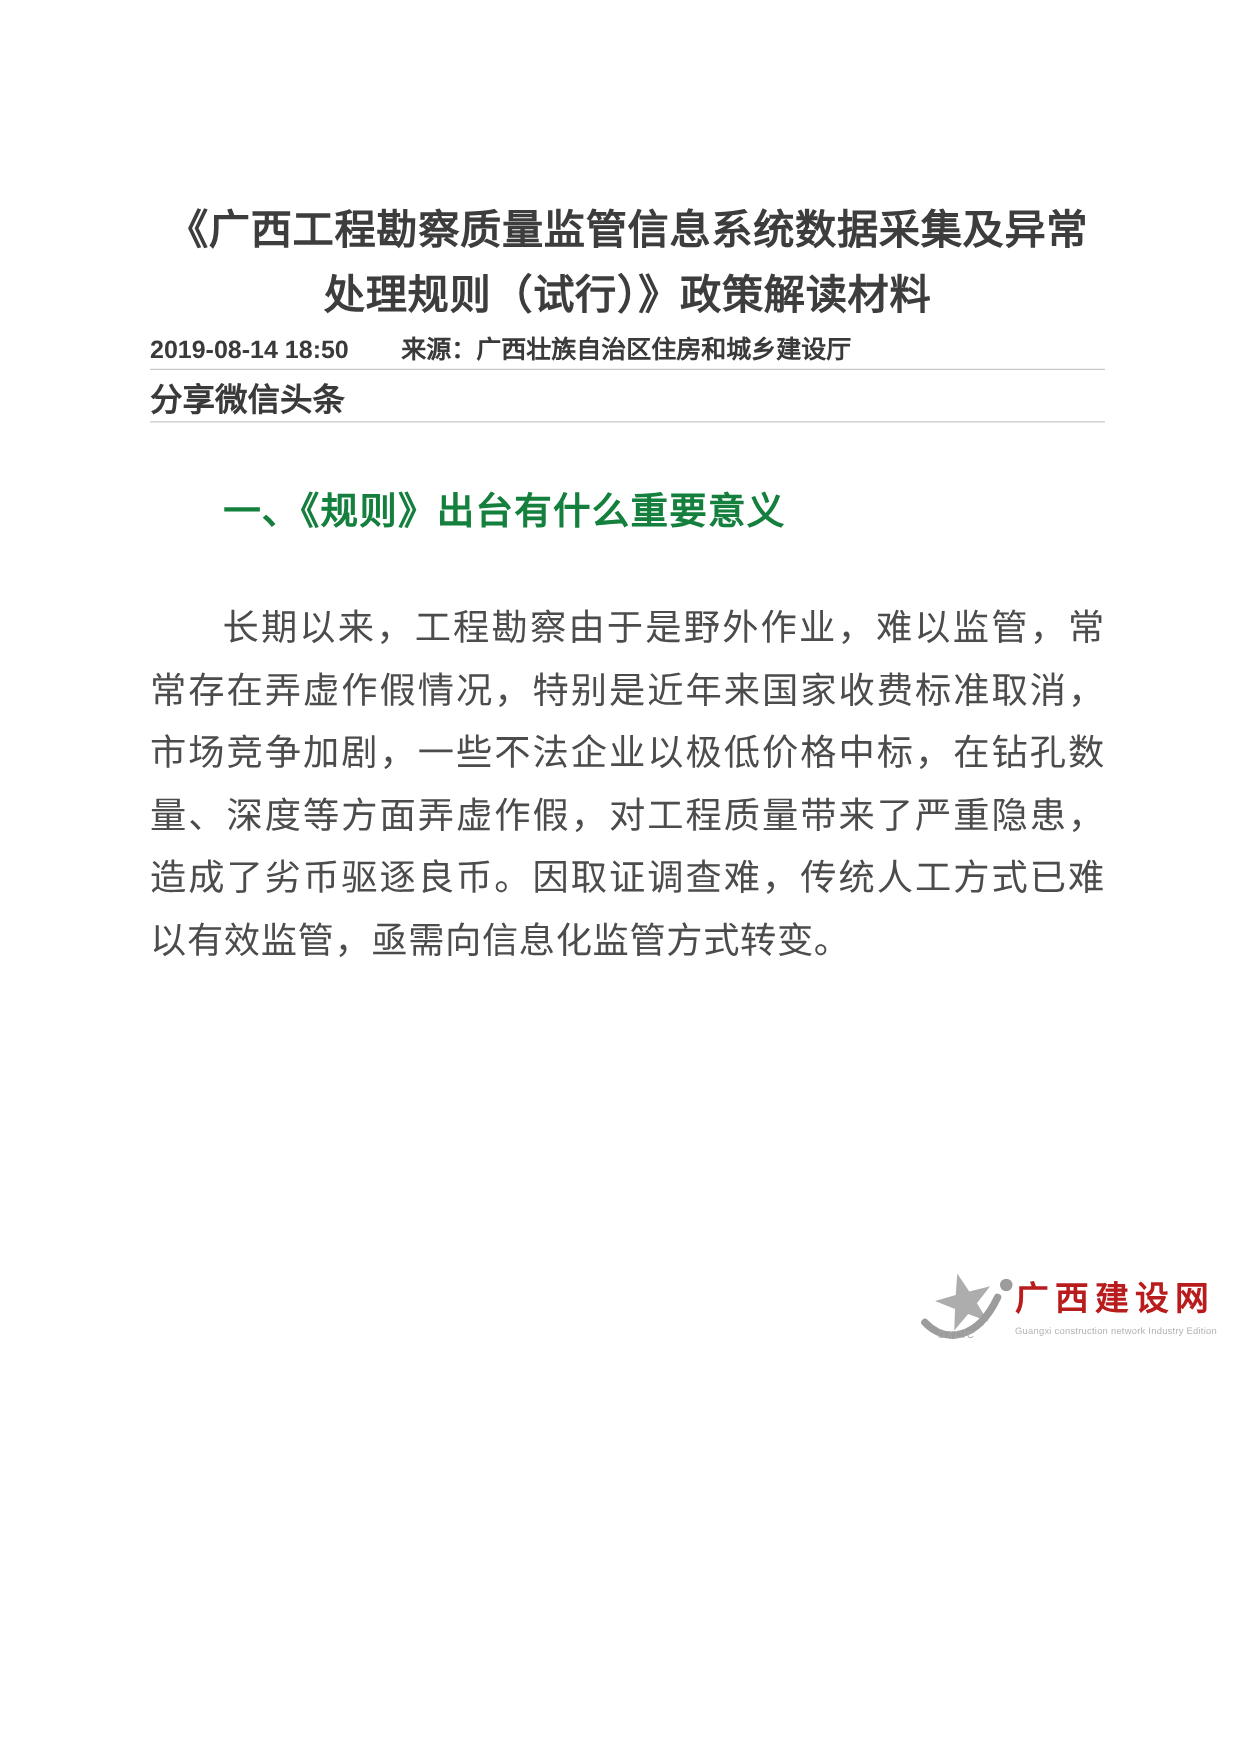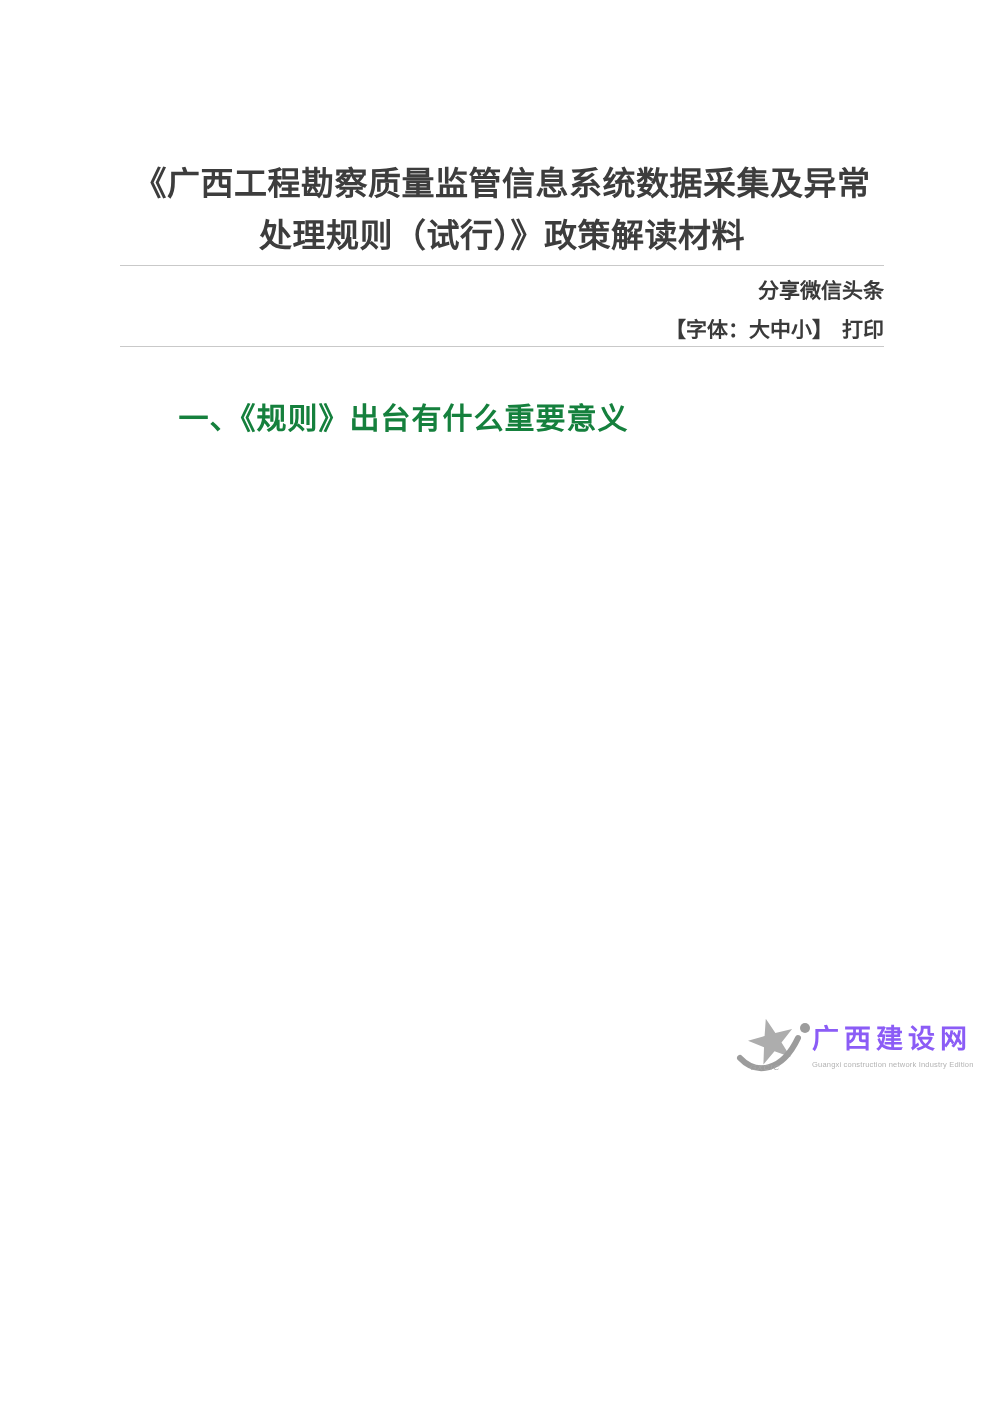--- a/index.html
+++ b/index.html
@@ -37,22 +37,21 @@
   .rule {
     border: none;
     border-top: 1px solid #c9c9c9;
     height: 0;
     margin: 0;
   }
   .rule-1 { margin-top: 3px; }
   .rule-2 { margin-top: 5px; }
   .share-row {
     margin-top: 13px;
-    text-align: right;
-    font-size: 21px;
+    font-size: 26px;
     line-height: 23px;
     font-weight: bold;
     color: #3a3a3a;
   }
   .font-row {
     margin-top: 16px;
     text-align: right;
     font-size: 21px;
     line-height: 23px;
     font-weight: bold;
@@ -109,57 +108,58 @@
     text-align: right;
   }
   .logo-text-wrap {
     padding-top: 14px;
     line-height: 1;
   }
   .logo-site-name {
     font-family: "Liberation Serif", "DejaVu Serif", serif;
     font-size: 27px;
     font-weight: bold;
-    color: #8b5cf6;
+    color: #b91c1c;
     letter-spacing: 5px;
     white-space: nowrap;
   }
   .logo-caption {
     margin-top: 8px;
     font-size: 7.5px;
     color: #b3b3b3;
     letter-spacing: 0.2px;
     white-space: nowrap;
   }
 </style>
 </head>
 <body>
 
 <div class="page">
   <div class="content">
 
     <h1 class="article-title">《广西工程勘察质量监管信息系统数据采集及异常处理规则（试行）》政策解读材料</h1>
 
+    <div class="meta-row">
+      <span>2019-08-14 18:50</span><span class="source-label">来源：</span><span>广西壮族自治区住房和城乡建设厅</span>
+    </div>
 
     <hr class="rule rule-1">
 
     <div class="share-row">
       <span class="share-link">分享微信头条</span>
     </div>
 
-    <div class="font-row">
-      <span>【字体：</span><span class="opt">大</span><span class="opt">中</span><span class="opt">小</span><span>】</span><span class="print">打印</span>
-    </div>
 
     <hr class="rule rule-2">
 
     <article>
 
       <h2 class="section-heading">一、《规则》出台有什么重要意义</h2>
 
+      <p class="body-par par-2">长期以来，工程勘察由于是野外作业，难以监管，常常存在弄虚作假情况，特别是近年来国家收费标准取消，市场竞争加剧，一些不法企业以极低价格中标，在钻孔数量、深度等方面弄虚作假，对工程质量带来了严重隐患，造成了劣币驱逐良币。因取证调查难，传统人工方式已难以有效监管，亟需向信息化监管方式转变。</p>
     </article>
   </div>
 
   <div class="site-logo">
     <div class="logo-star-wrap">
       <svg width="78" height="66" viewBox="0 0 78 66" xmlns="http://www.w3.org/2000/svg">
         <polygon points="31.8,6.8 30.6,24.0 14.0,28.7 30.0,35.2 29.4,52.4 40.5,39.2 56.6,45.1 47.5,30.5 58.1,16.9 41.4,21.1" fill="#adadad"></polygon>
         <path d="M6,46 C 22,63 48,60 64,26" fill="none" stroke="#9c9c9c" stroke-width="6" stroke-linecap="round"></path>
         <circle cx="71" cy="16" r="5" fill="#9c9c9c"></circle>
       </svg>

